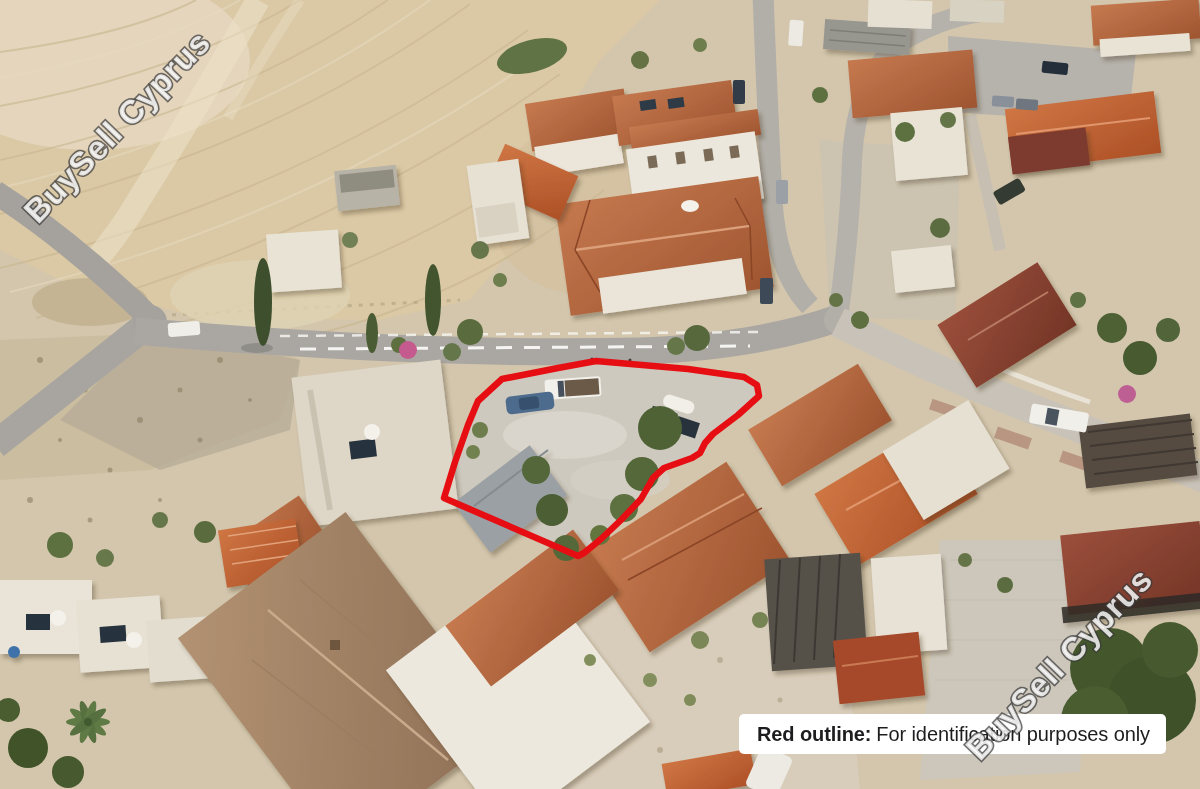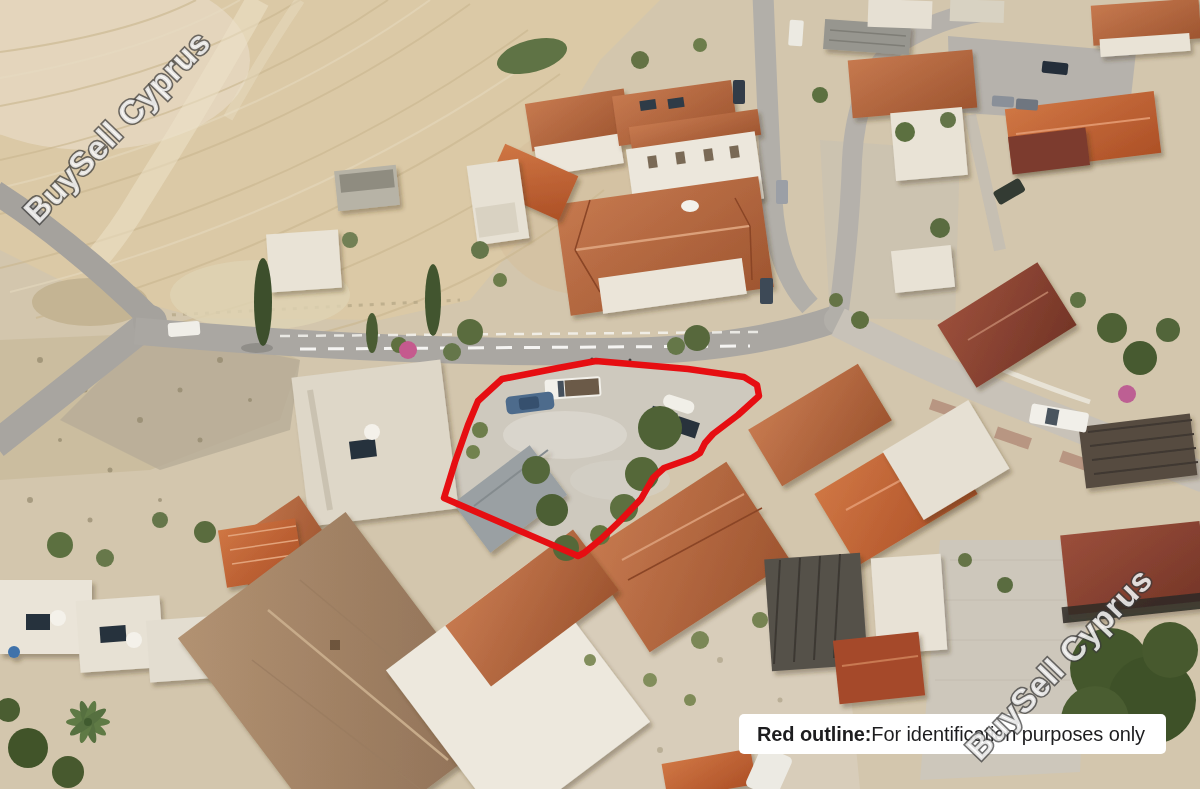--- a/index.html
+++ b/index.html
@@ -3,21 +3,21 @@
 <meta charset="utf-8">
 <style>
   html,body{margin:0;padding:0;background:#222;}
   #stage{position:relative;width:1200px;height:789px;overflow:hidden;
          font-family:"Liberation Sans","DejaVu Sans",sans-serif;}
   #photo{position:absolute;left:0;top:0;z-index:1;}
   #disclaimer{position:absolute;left:739px;top:714px;width:427px;height:40px;z-index:2;
               background:#ffffff;border-radius:5px;display:flex;align-items:center;
               padding-left:18px;box-sizing:border-box;white-space:nowrap;
               font-size:20px;color:#1d1d1f;letter-spacing:-0.1px;}
-  #disclaimer b{font-weight:700;}
+  #disclaimer b{font-weight:700;margin-right:5px;}
   #wmlayer{position:absolute;left:0;top:0;z-index:3;pointer-events:none;}
   .wm{font-family:"Liberation Sans","DejaVu Sans",sans-serif;font-size:33px;font-weight:700;
       letter-spacing:0.5px;fill:#ffffff;fill-opacity:0.82;stroke:#3a3a3a;stroke-opacity:0.72;
       stroke-width:3.2px;paint-order:stroke;}
 </style>
 </head>
 <body>
 
 <div id="stage">
 

